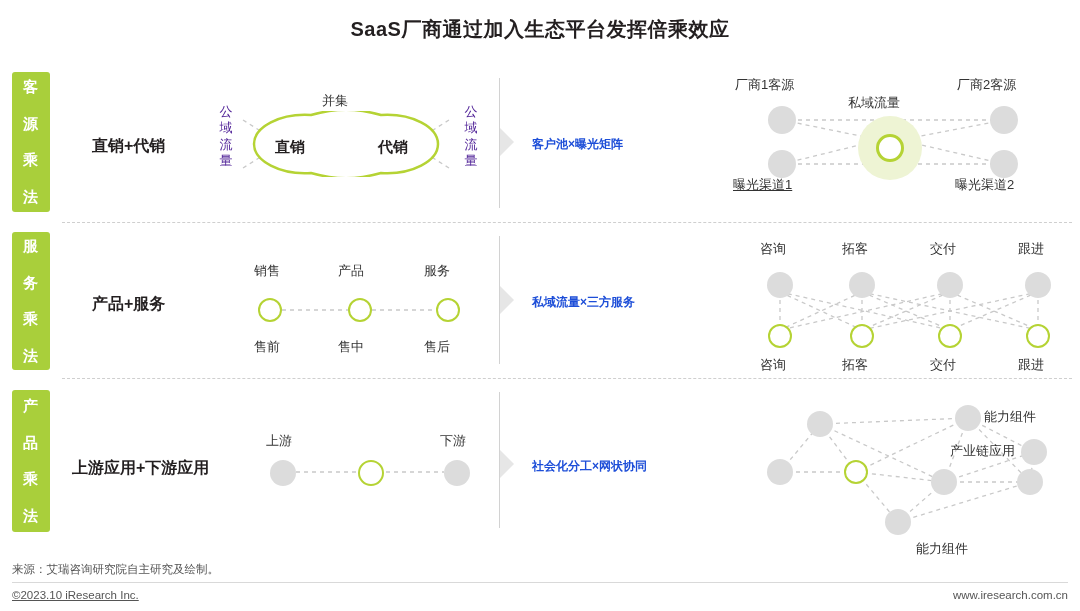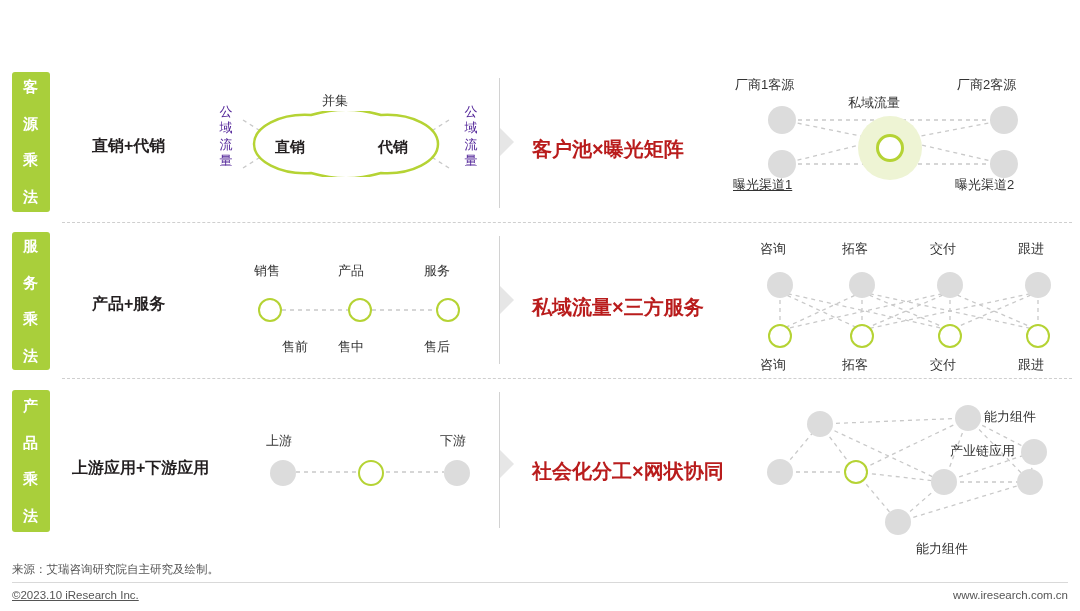--- a/index.html
+++ b/index.html
@@ -32,21 +32,21 @@
   .bl-1{top:72px;height:140px;}
   .bl-2{top:232px;height:138px;}
   .bl-3{top:390px;height:142px;}
 
   
   .left-cap{
     position:absolute;font-size:16px;font-weight:bold;color:#231f20;white-space:nowrap;
   }
   
   .right-cap{
-    position:absolute;font-size:20px;font-weight:bold;color:#b91c1c;white-space:nowrap;
+    position:absolute;font-size:12px;font-weight:bold;color:#1d4ed8;white-space:nowrap;
   }
 
   
   .vdiv{position:absolute;left:499px;width:0;border-left:1px solid #d2d2d2;}
   .vdiv-1{top:78px;height:130px;}
   .vdiv-2{top:236px;height:128px;}
   .vdiv-3{top:392px;height:136px;}
 
   
   .chev{position:absolute;width:0;height:0;
@@ -75,20 +75,21 @@
   .src{position:absolute;left:12px;top:562px;font-size:11.5px;color:#555;}
   .footline{position:absolute;left:12px;top:582px;width:1056px;border-top:1px solid #d9d9d9;}
   .foot-l{position:absolute;left:12px;top:589px;font-size:11.5px;color:#555;text-decoration:underline;}
   .foot-r{position:absolute;right:12px;top:589px;font-size:11.5px;color:#555;}
 </style>
 </head>
 <body>
 
 <div class="page">
 
+  <div class="title">SaaS厂商通过加入生态平台发挥倍乘效应</div>
 
   <div class="sep sep-1"></div>
   <div class="sep sep-2"></div>
   <div class="vdiv vdiv-1"></div>
   <div class="vdiv vdiv-2"></div>
   <div class="vdiv vdiv-3"></div>
 
   <div class="band-label bl-1">
     <span>
       <span>客</span><br>
@@ -214,21 +215,21 @@
   <div class="node node-ring-lg" style="left:876px;top:134px;width:28px;height:28px;"></div>
 
   <div class="lbl" style="left:254px;top:262px;">销售</div>
   <div class="lbl" style="left:338px;top:262px;">产品</div>
   <div class="lbl" style="left:424px;top:262px;">服务</div>
 
   <div class="node node-ring" style="left:258px;top:298px;width:24px;height:24px;"></div>
   <div class="node node-ring" style="left:348px;top:298px;width:24px;height:24px;"></div>
   <div class="node node-ring" style="left:436px;top:298px;width:24px;height:24px;"></div>
 
-  <div class="lbl" style="left:254px;top:338px;margin-left:28px;">售前</div>
+  <div class="lbl" style="left:254px;top:338px;">售前</div>
   <div class="lbl" style="left:338px;top:338px;">售中</div>
   <div class="lbl" style="left:424px;top:338px;text-align:center;">售后</div>
 
   <div class="lbl" style="left:760px;top:240px;">咨询</div>
   <div class="lbl" style="left:842px;top:240px;">拓客</div>
   <div class="lbl" style="left:930px;top:240px;">交付</div>
   <div class="lbl" style="left:1018px;top:240px;">跟进</div>
 
   <div class="node node-grey" style="left:767px;top:272px;width:26px;height:26px;"></div>
   <div class="node node-grey" style="left:849px;top:272px;width:26px;height:26px;"></div>

